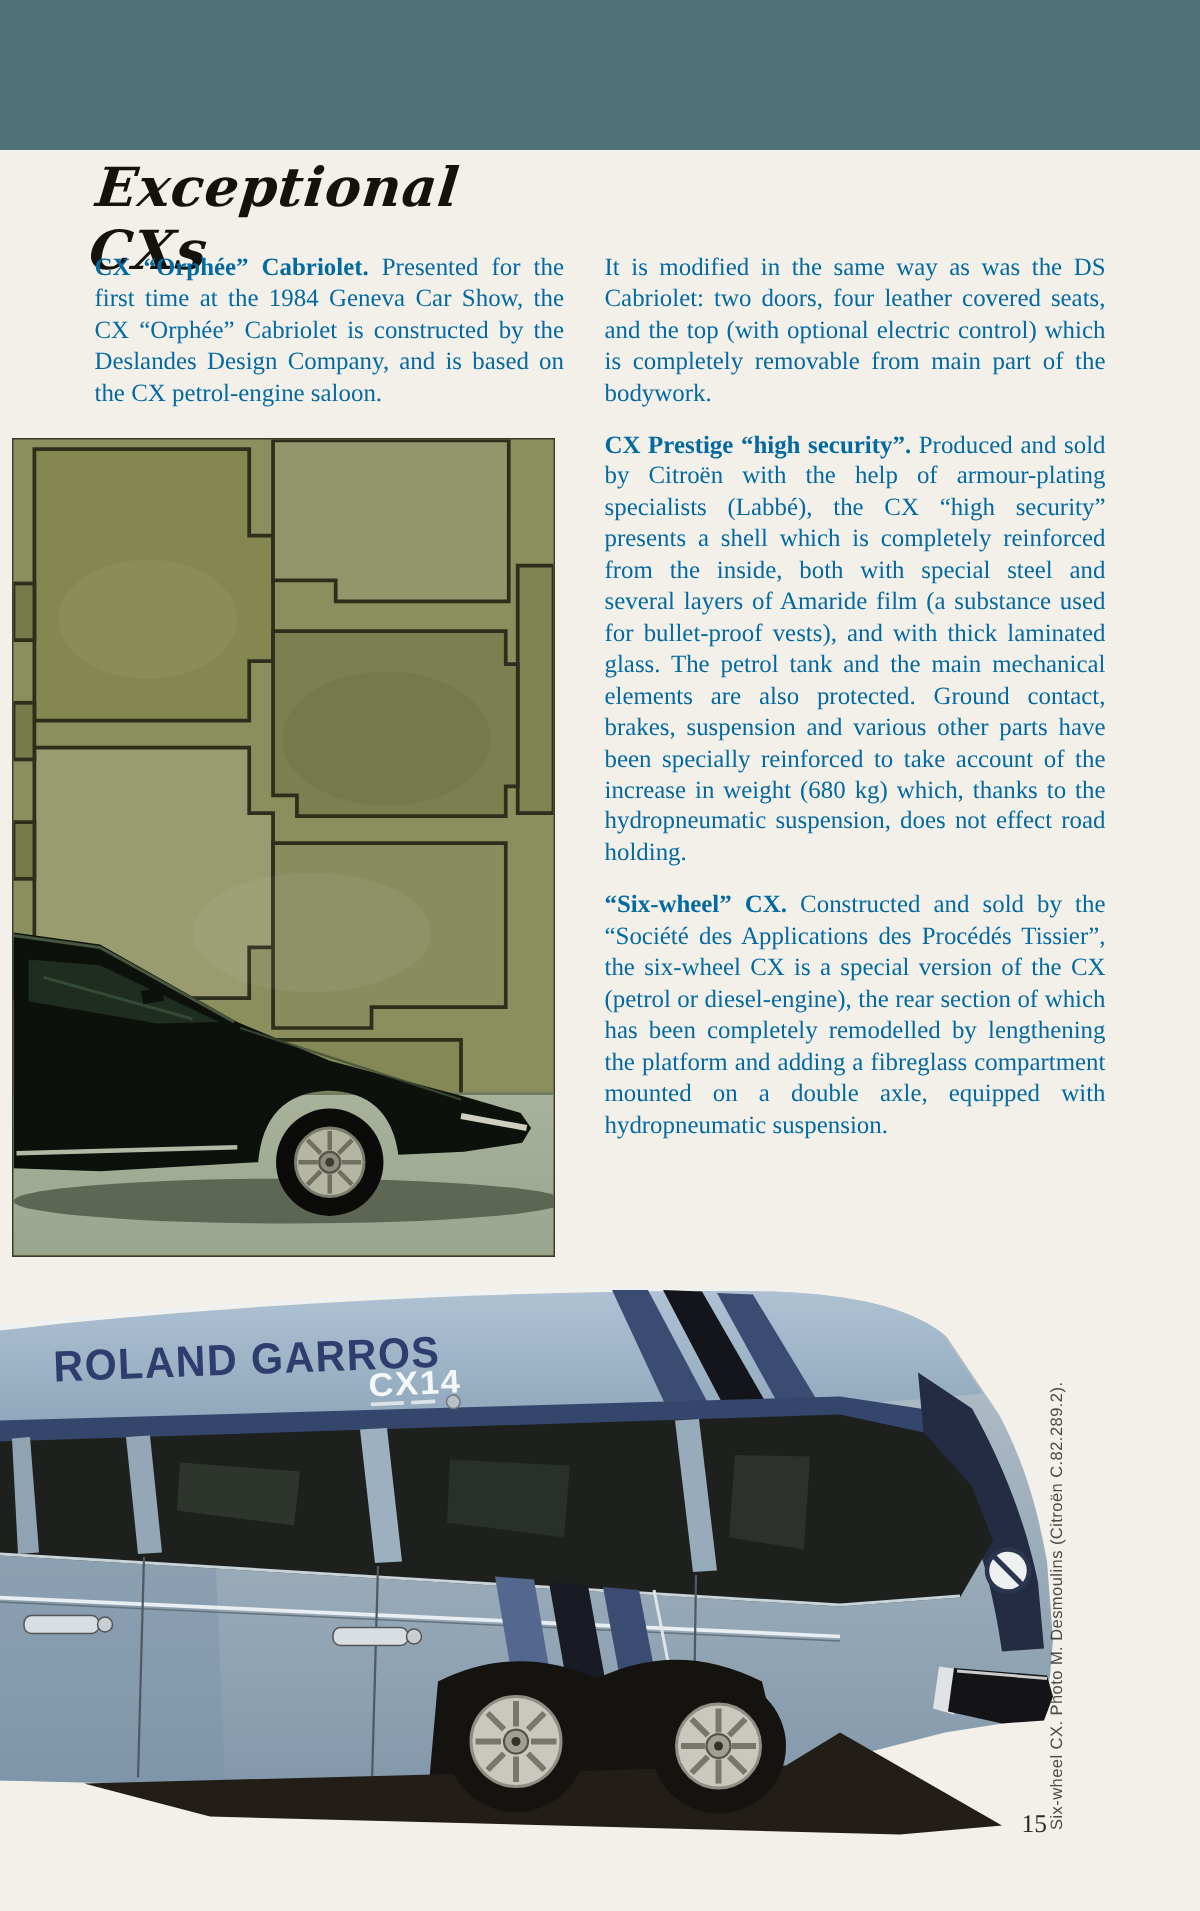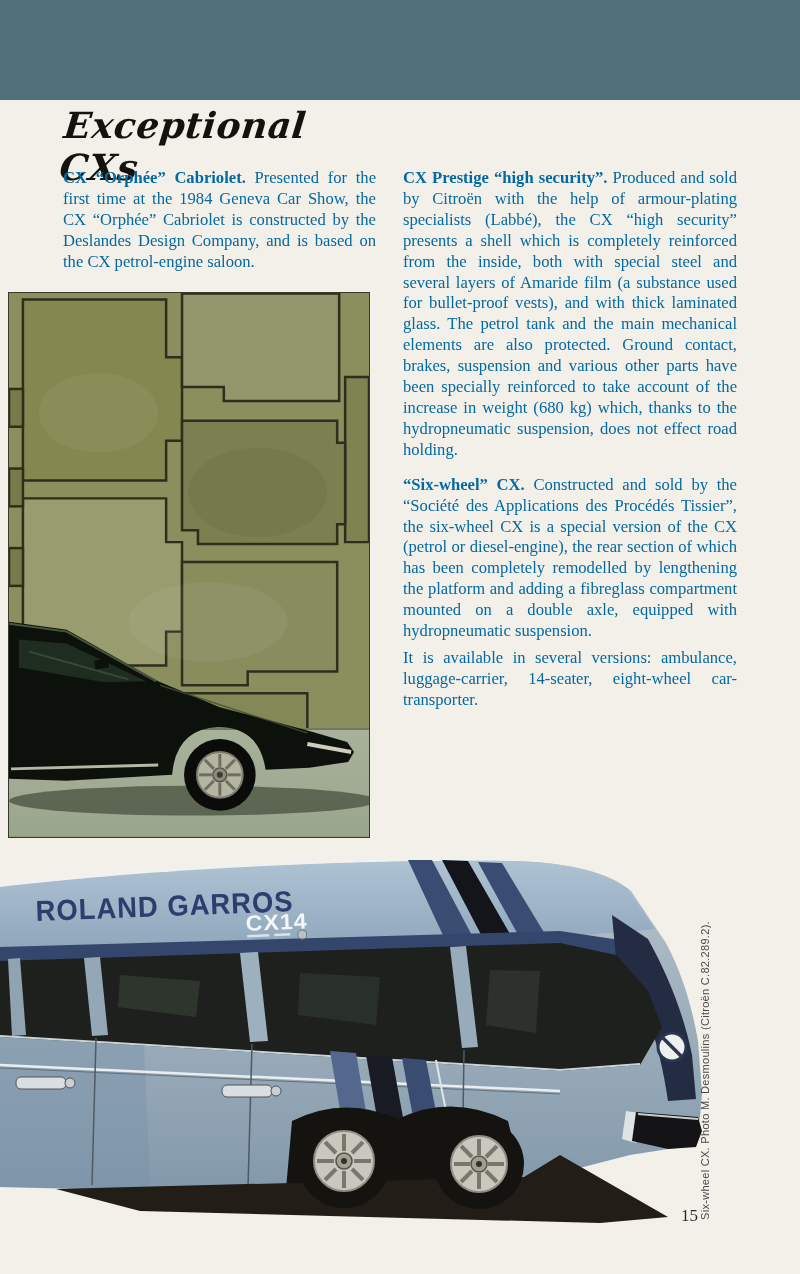--- a/index.html
+++ b/index.html
@@ -43,23 +43,23 @@
 
   <div class="band"></div>
 
   <div class="title">Exceptional CXs</div>
 
   <div class="col col-left">
     <p><span class="runin">CX “Orphée” Cabriolet.</span> <span>Presented for the first time at the 1984 Geneva Car Show, the CX “Orphée” Cabriolet is constructed by the Deslandes Design Company, and is based on the CX petrol-engine saloon.</span></p>
   </div>
 
   <div class="col col-right">
+    <p><span>It is modified in the same way as was the DS Cabriolet: two doors, four leather covered seats, and the top (with optional electric control) which is completely removable from main part of the bodywork.</span></p>
     <p><span class="runin">CX Prestige “high security”.</span> <span>Produced and sold by Citroën with the help of armour-plating specialists (Labbé), the CX “high security” presents a shell which is completely reinforced from the inside, both with special steel and several layers of Amaride film (a substance used for bullet-proof vests), and with thick laminated glass. The petrol tank and the main mechanical elements are also protected. Ground contact, brakes, suspension and various other parts have been specially reinforced to take account of the increase in weight (680 kg) which, thanks to the hydropneumatic suspension, does not effect road holding.</span></p>
     <p class="tight"><span class="runin">“Six-wheel” CX.</span> <span>Constructed and sold by the “Société des Applications des Procédés Tissier”, the six-wheel CX is a special version of the CX (petrol or diesel-engine), the rear section of which has been completely remodelled by lengthening the platform and adding a fibreglass compartment mounted on a double axle, equipped with hydropneumatic suspension.</span></p>
-    <p><span>It is available in several versions: ambulance, luggage-carrier, 14-seater, eight-wheel car-transporter.</span></p>
   </div>
 
   <div class="photo-left">
     <svg width="360" height="544" viewBox="0 0 362 546">
       <defs>
         <linearGradient id="groundGrad" x1="0" y1="0" x2="0" y2="1">
           <stop offset="0" stop-color="#a8b29a"></stop>
             <stop offset="1" stop-color="#9aa58e"></stop>
         </linearGradient>
       </defs>

